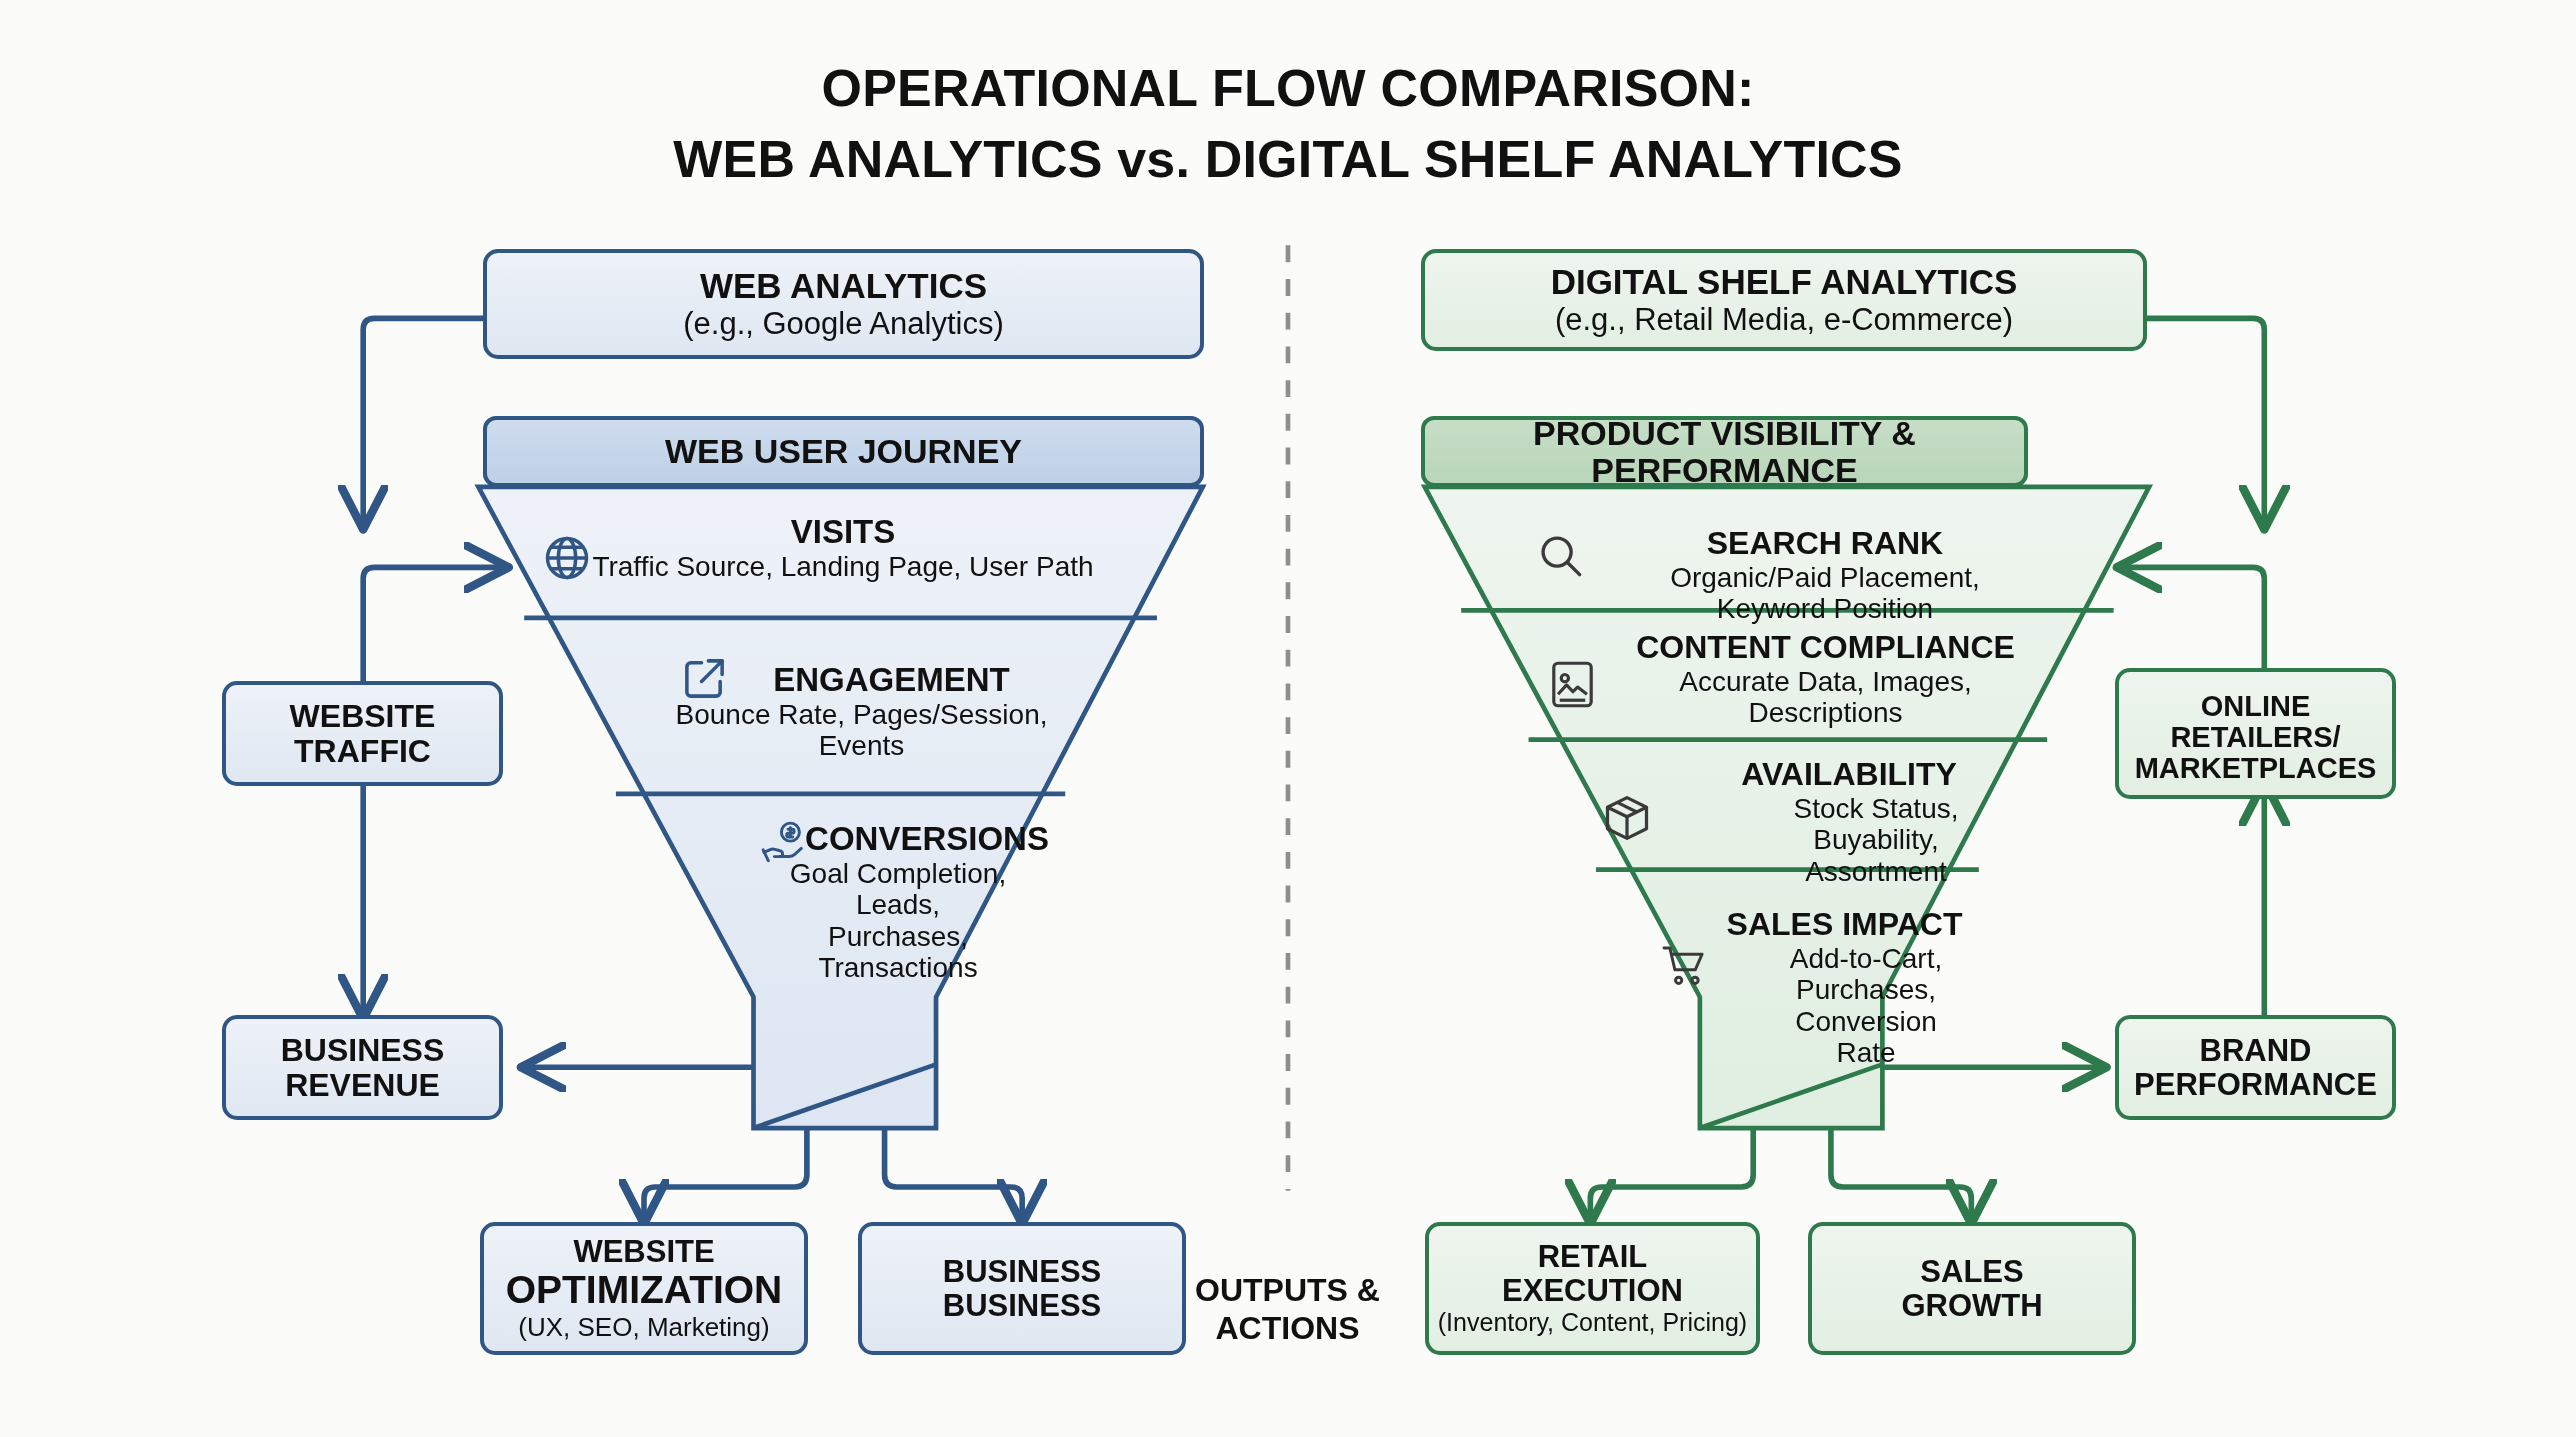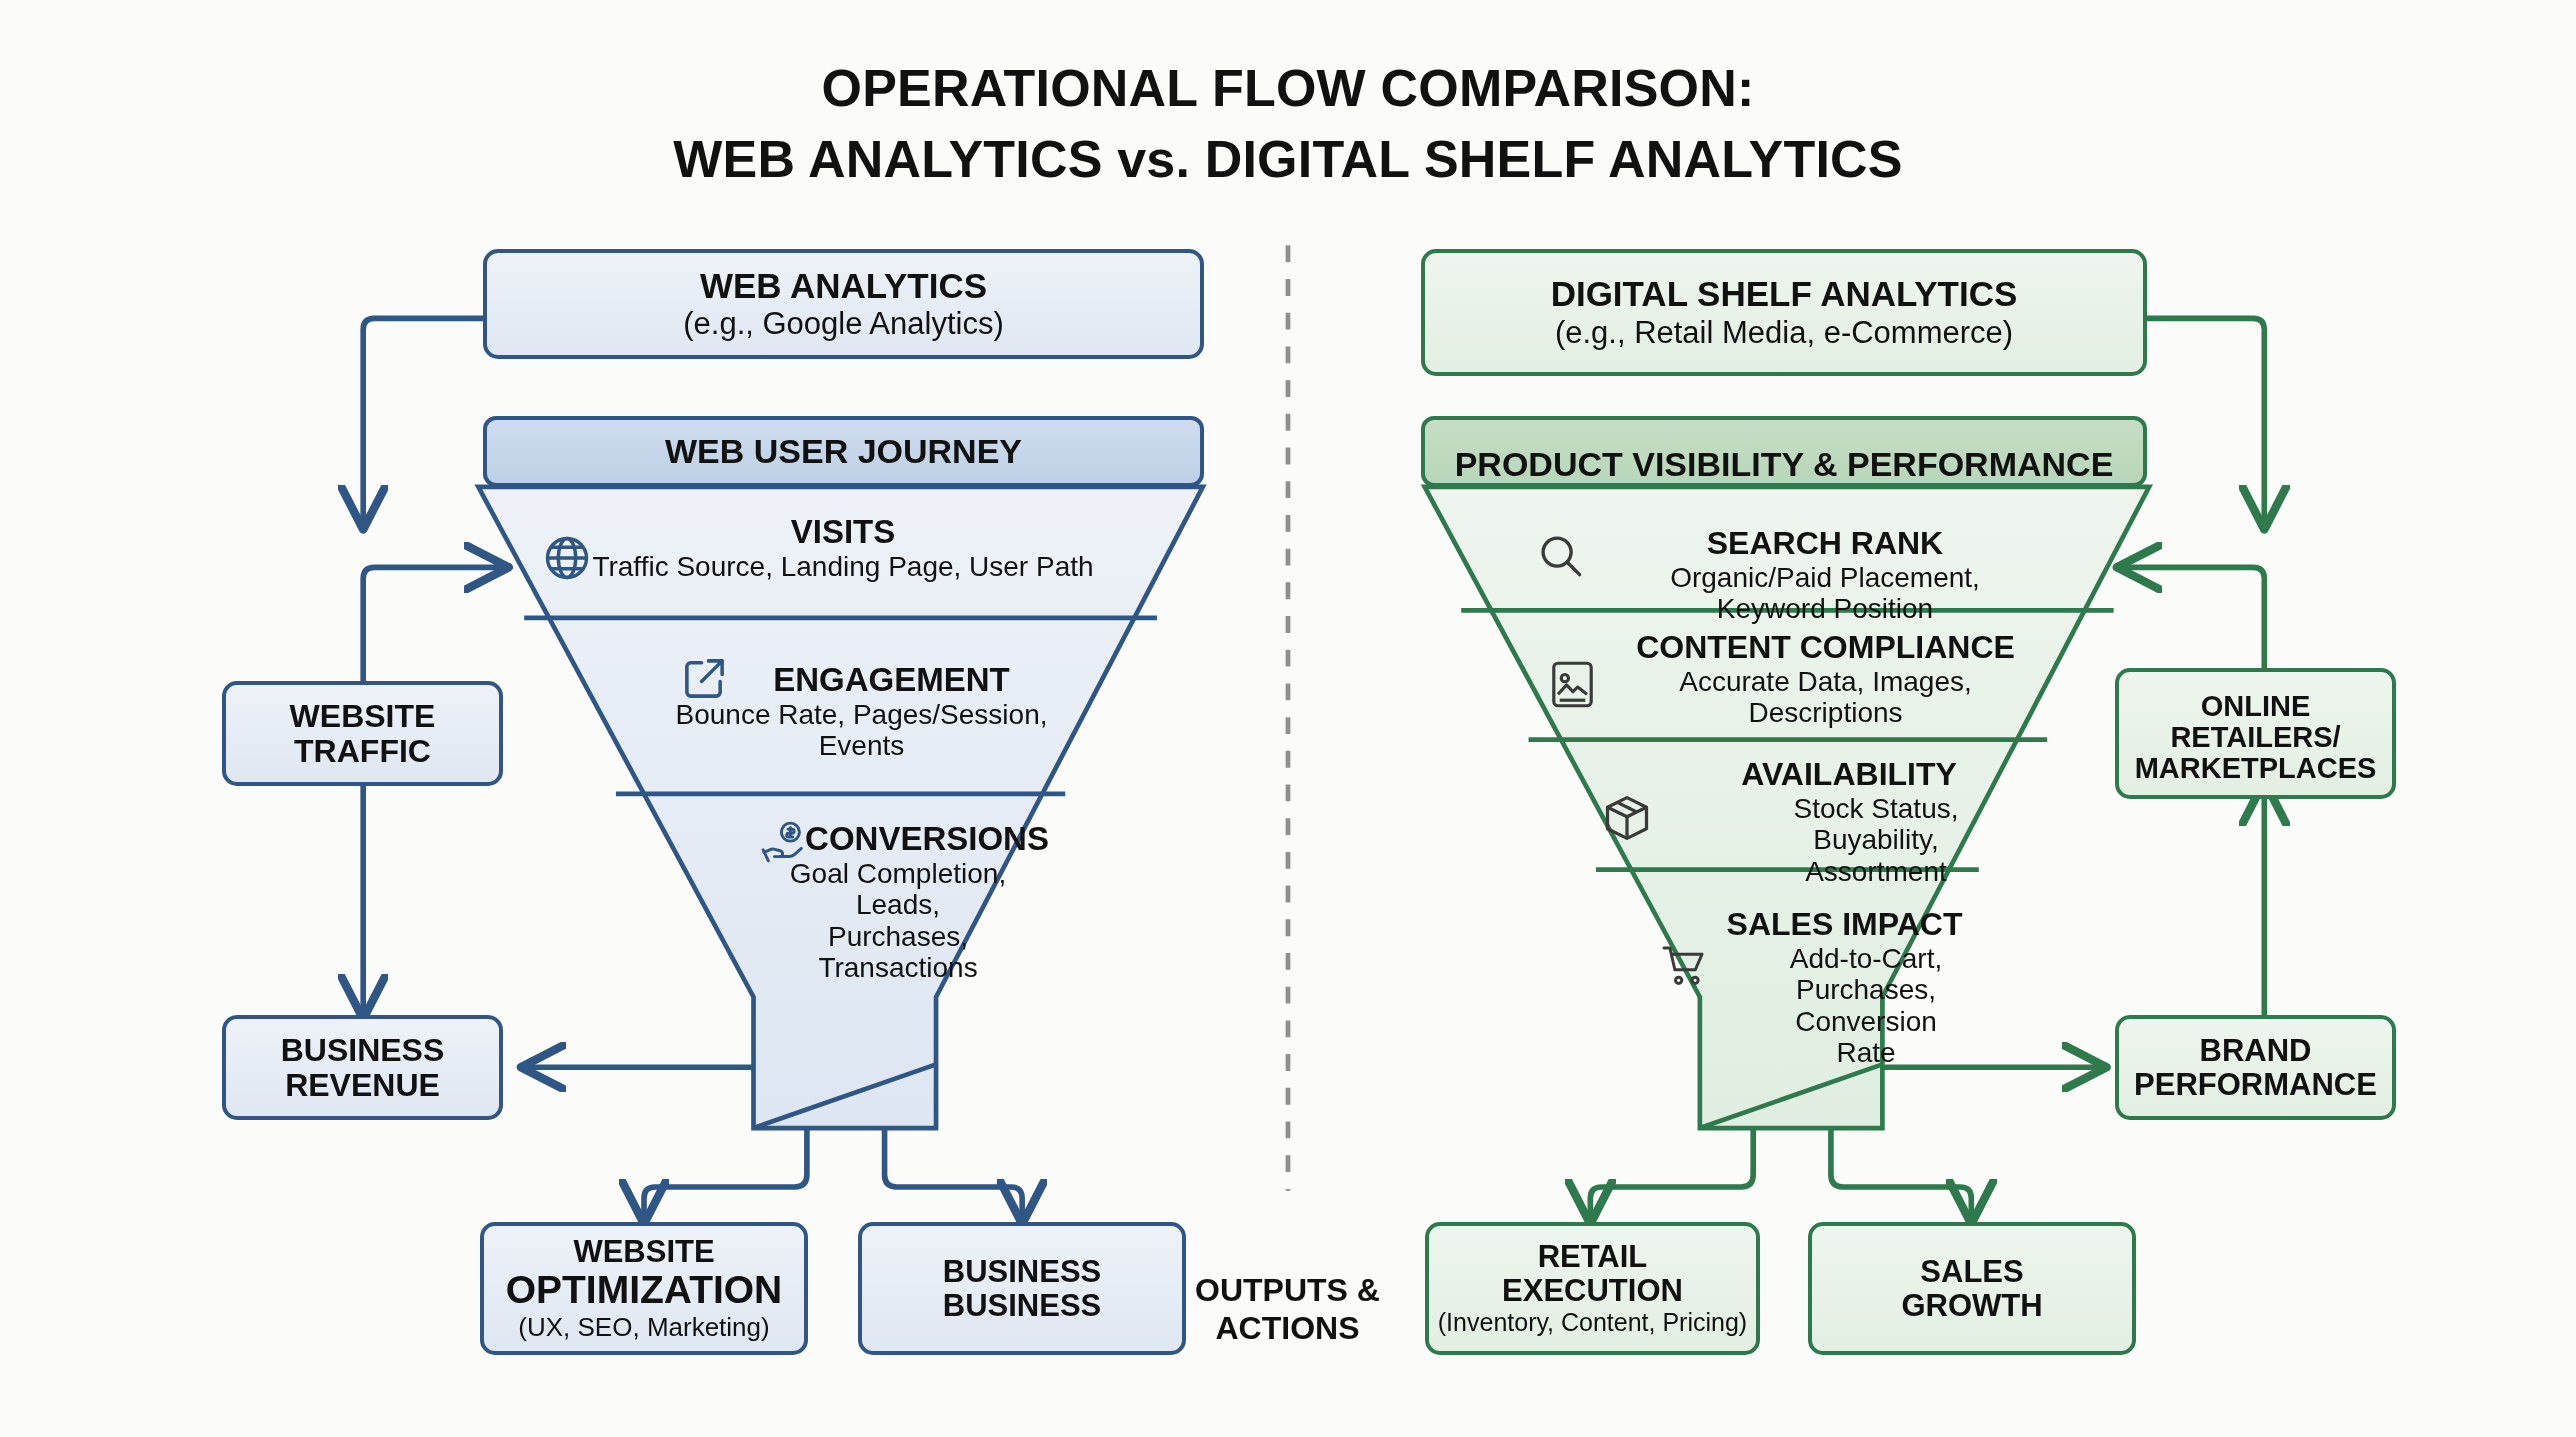--- a/index.html
+++ b/index.html
@@ -184,26 +184,26 @@
   <div class="ico" style="left:760px;top:820px;">
     <svg width="51" height="47" viewBox="0 0 26 24" fill="none" stroke="#2f5685" stroke-width="1.5" stroke-linecap="round" stroke-linejoin="round">
       <circle cx="15.5" cy="6.2" r="4.6"></circle>
       <path d="M15.5 3.9v4.6M14.3 4.7h2.1a1 1 0 0 1 0 2h-1.8a1 1 0 0 0 0 2h2.1"></path>
       <path d="M2 16.5l3.2-1.4a3 3 0 0 1 1.8-.2l3.2.8a1.5 1.5 0 0 1-.4 3H7.3"></path>
       <path d="M10.2 18.6h4.6c1.1 0 2.1-.4 2.9-1.1l3.4-3"></path>
       <path d="M1.6 15.2l2.6 5.6"></path>
     </svg>
   </div>
 
-  <div class="box green" style="left:1421px;top:249px;width:726px;height:127px;">
+  <div class="box green" style="left:1421px;top:249px;width:726px;height:102px;">
     <div class="l1" style="font-size:35px;">DIGITAL SHELF ANALYTICS</div>
     <div class="l2" style="font-size:31px;margin-top:2.8px;">(e.g., Retail Media, e-Commerce)</div>
   </div>
 
-  <div class="box green hdr" style="left:1421px;top:416px;width:726px;height:71px;border-radius:13px;justify-content:flex-end;">
+  <div class="box green hdr" style="left:1421px;top:416px;width:607px;height:71px;border-radius:13px;">
     <div class="l1" style="font-size:34px;">PRODUCT VISIBILITY &amp; PERFORMANCE</div>
   </div>
 
   <div class="box green" style="left:2115px;top:668px;width:281px;height:131px;">
     <div class="l1" style="font-size:29px;margin-top:8px;">ONLINE</div>
     <div class="l1" style="font-size:29px;">RETAILERS/</div>
     <div class="l1" style="font-size:29px;">MARKETPLACES</div>
   </div>
 
   <div class="box green" style="left:2115px;top:1015px;width:281px;height:105px;">

